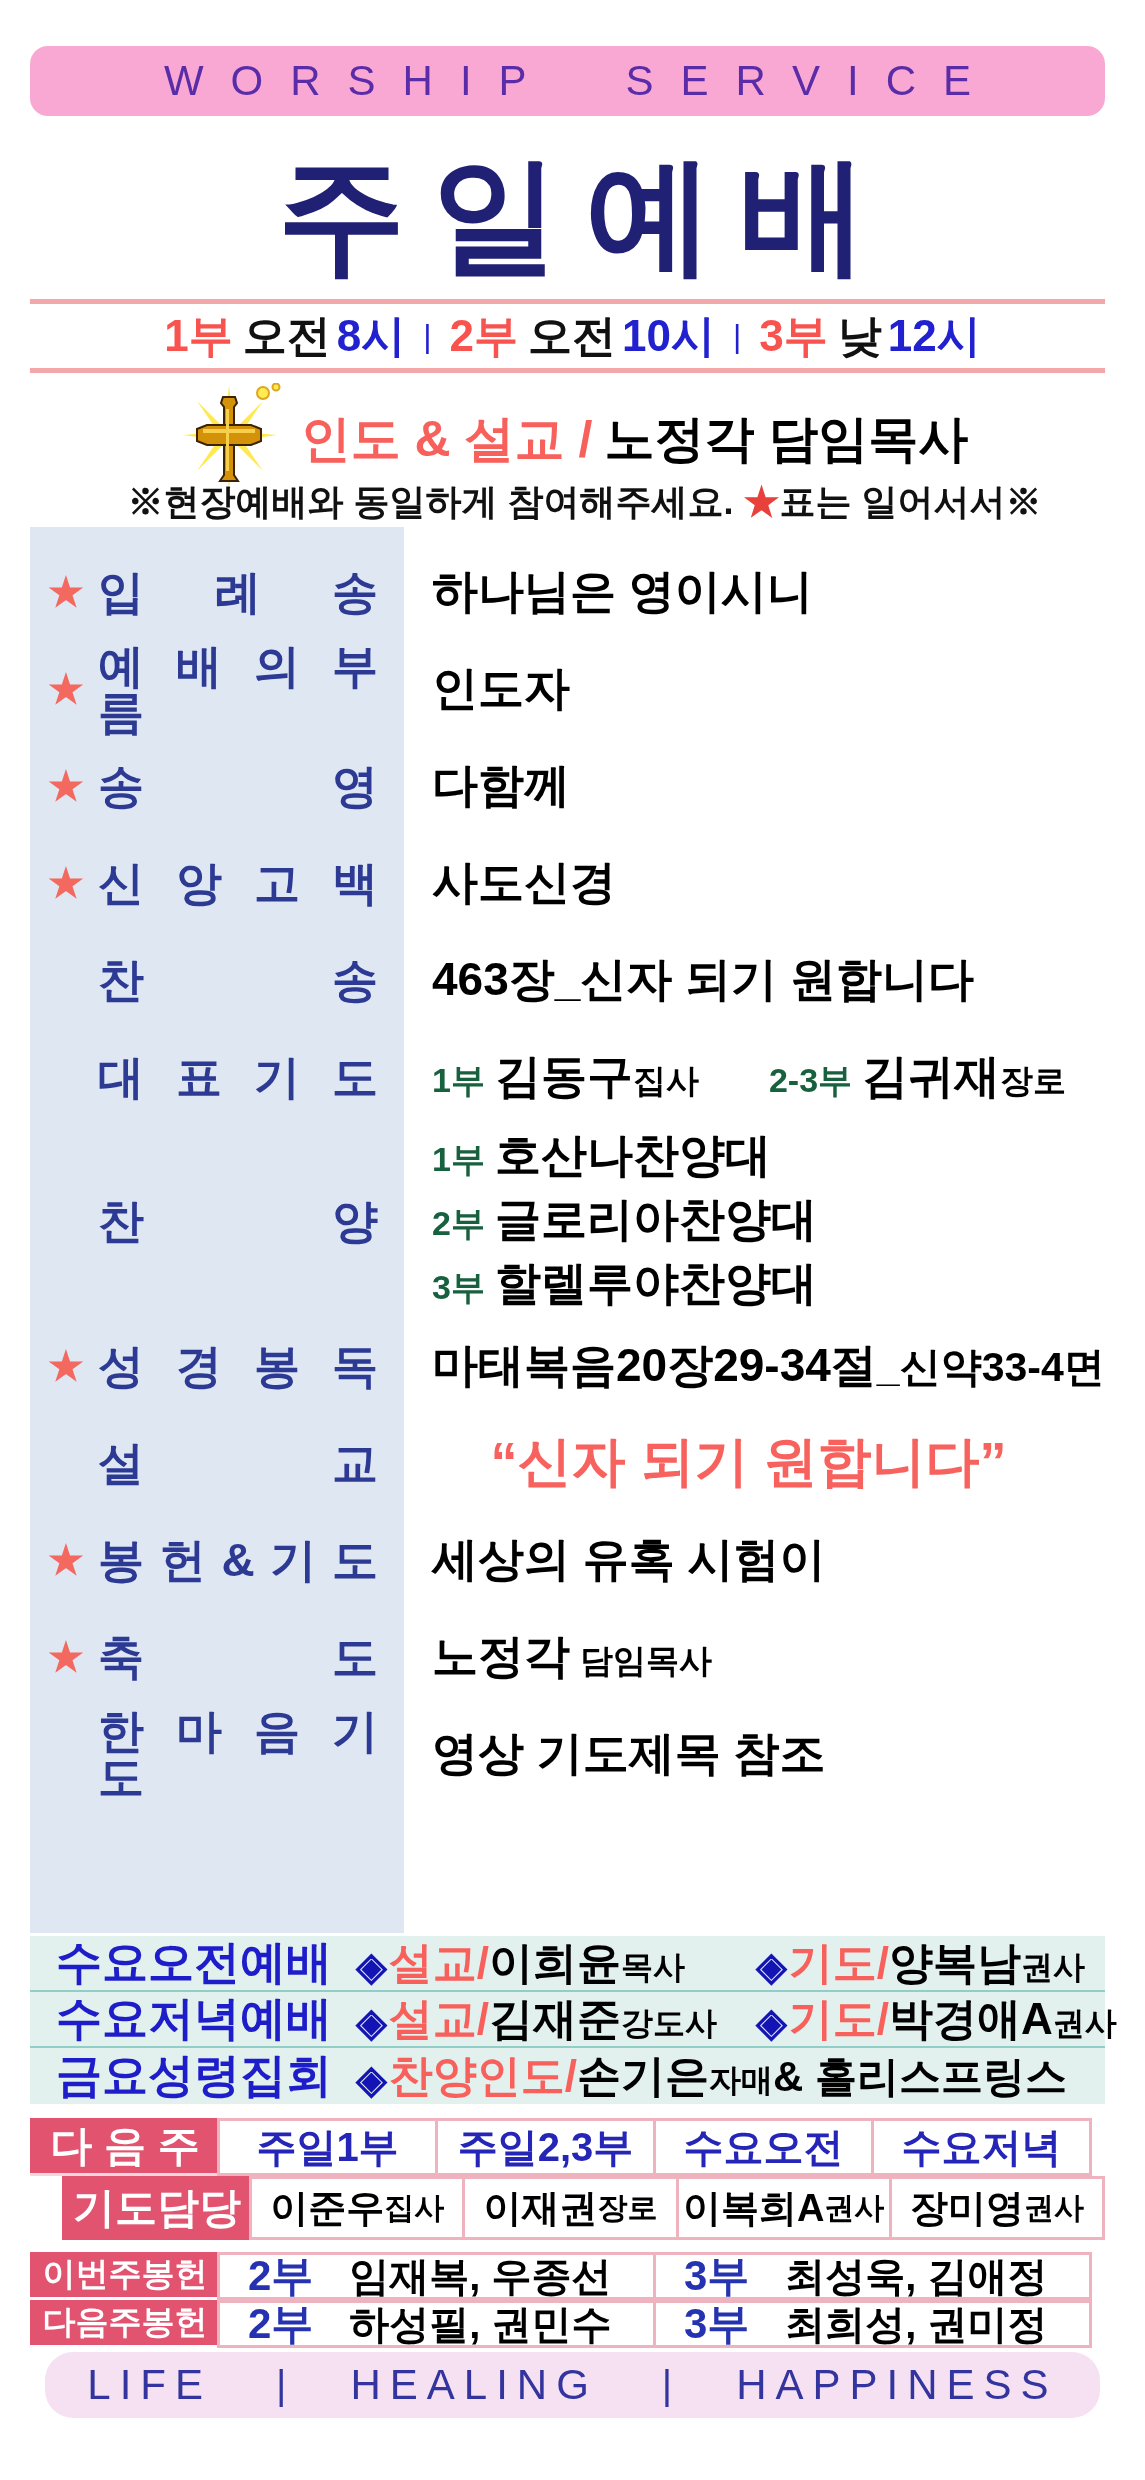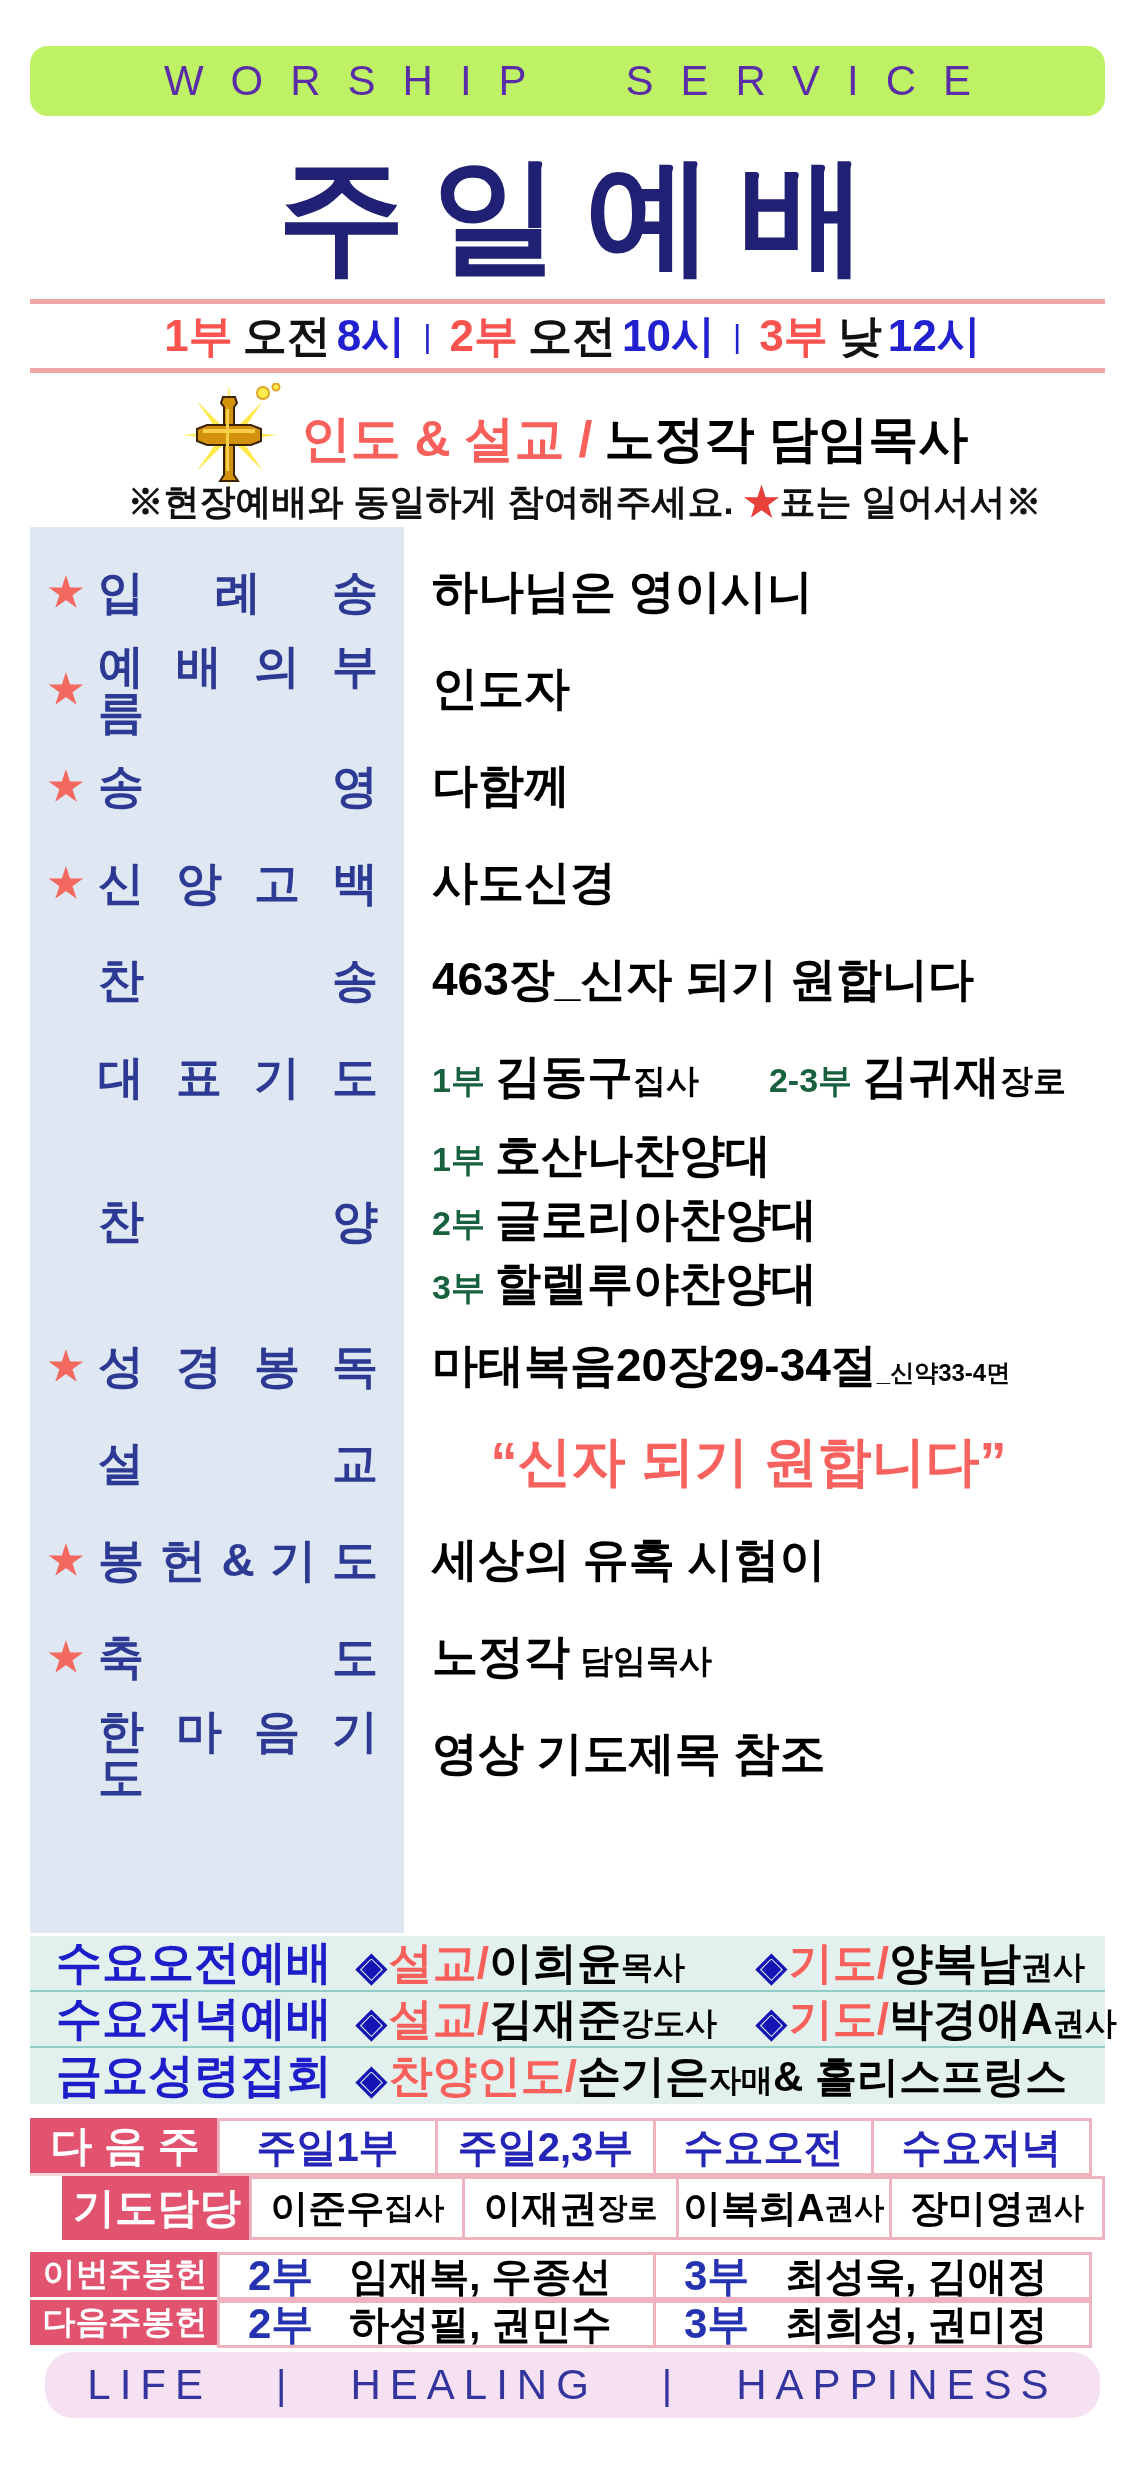--- a/index.html
+++ b/index.html
@@ -1,21 +1,21 @@
 <!DOCTYPE html>
 <html><head>
 <meta charset="utf-8">
 <style>
   html,body{margin:0;padding:0;background:#ffffff;}
   body{width:1145px;height:2480px;position:relative;font-family:"Liberation Sans",sans-serif;}
   .page{position:absolute;inset:0;overflow:hidden;}
 
   
   .banner{position:absolute;left:30px;top:46px;width:1075px;height:70px;border-radius:18px;
-    background:#bef264;display:flex;align-items:center;justify-content:center;}
+    background:#f9a8d4;display:flex;align-items:center;justify-content:center;}
   .banner span{color:#5b2ca8;font-size:42px;font-weight:500;letter-spacing:27px;word-spacing:34px;
     text-indent:27px;white-space:nowrap;}
 
   
   .title{position:absolute;left:0;top:148px;width:100%;text-align:center;color:#202074;
     font-size:128px;font-weight:800;letter-spacing:26px;text-indent:26px;line-height:1.05;}
 
   .rule{position:absolute;left:30px;width:1075px;height:5px;background:#f2a7a9;}
   .rule1{top:299px;} .rule2{top:368px;}
 
@@ -44,21 +44,21 @@
   .star{width:50px;flex:none;color:#f4695f;font-size:40px;font-weight:700;}
   .label{flex:1;margin-right:26px;color:#2c3a94;font-size:46px;font-weight:800;
     text-align:justify;text-align-last:justify;line-height:1;}
   .content{flex:1;margin-left:28px;display:flex;align-items:baseline;color:#000;font-size:46px;
     font-weight:700;white-space:nowrap;}
   .content.center{justify-content:center;margin-right:40px;}
   .seg-green{color:#17613e;font-size:34px;font-weight:700;margin-right:10px;}
   .seg-name{font-size:46px;font-weight:700;}
   .seg-suffix{font-size:33px;font-weight:700;}
   .seg-gap{width:70px;flex:none;}
-  .seg-sub{font-size:24px;font-weight:700;}
+  .seg-sub{font-size:41px;font-weight:700;}
   .sermon-red{color:#f8625e;font-size:54px;font-weight:800;}
   .praise-lines{display:block;}
   .praise-lines .pl{display:flex;align-items:baseline;height:64px;}
 
   
   .midweek{position:absolute;left:30px;top:1936px;width:1075px;height:168px;background:#e3f1ee;}
   .mwrow{display:flex;align-items:center;height:56px;box-sizing:border-box;padding-left:26px;white-space:nowrap;}
   .mwrow.bline{border-bottom:2px solid #92cec8;}
   .mw-title{width:300px;flex:none;color:#1d1dc9;font-size:46px;font-weight:800;}
   .mw-group{display:flex;align-items:baseline;}

